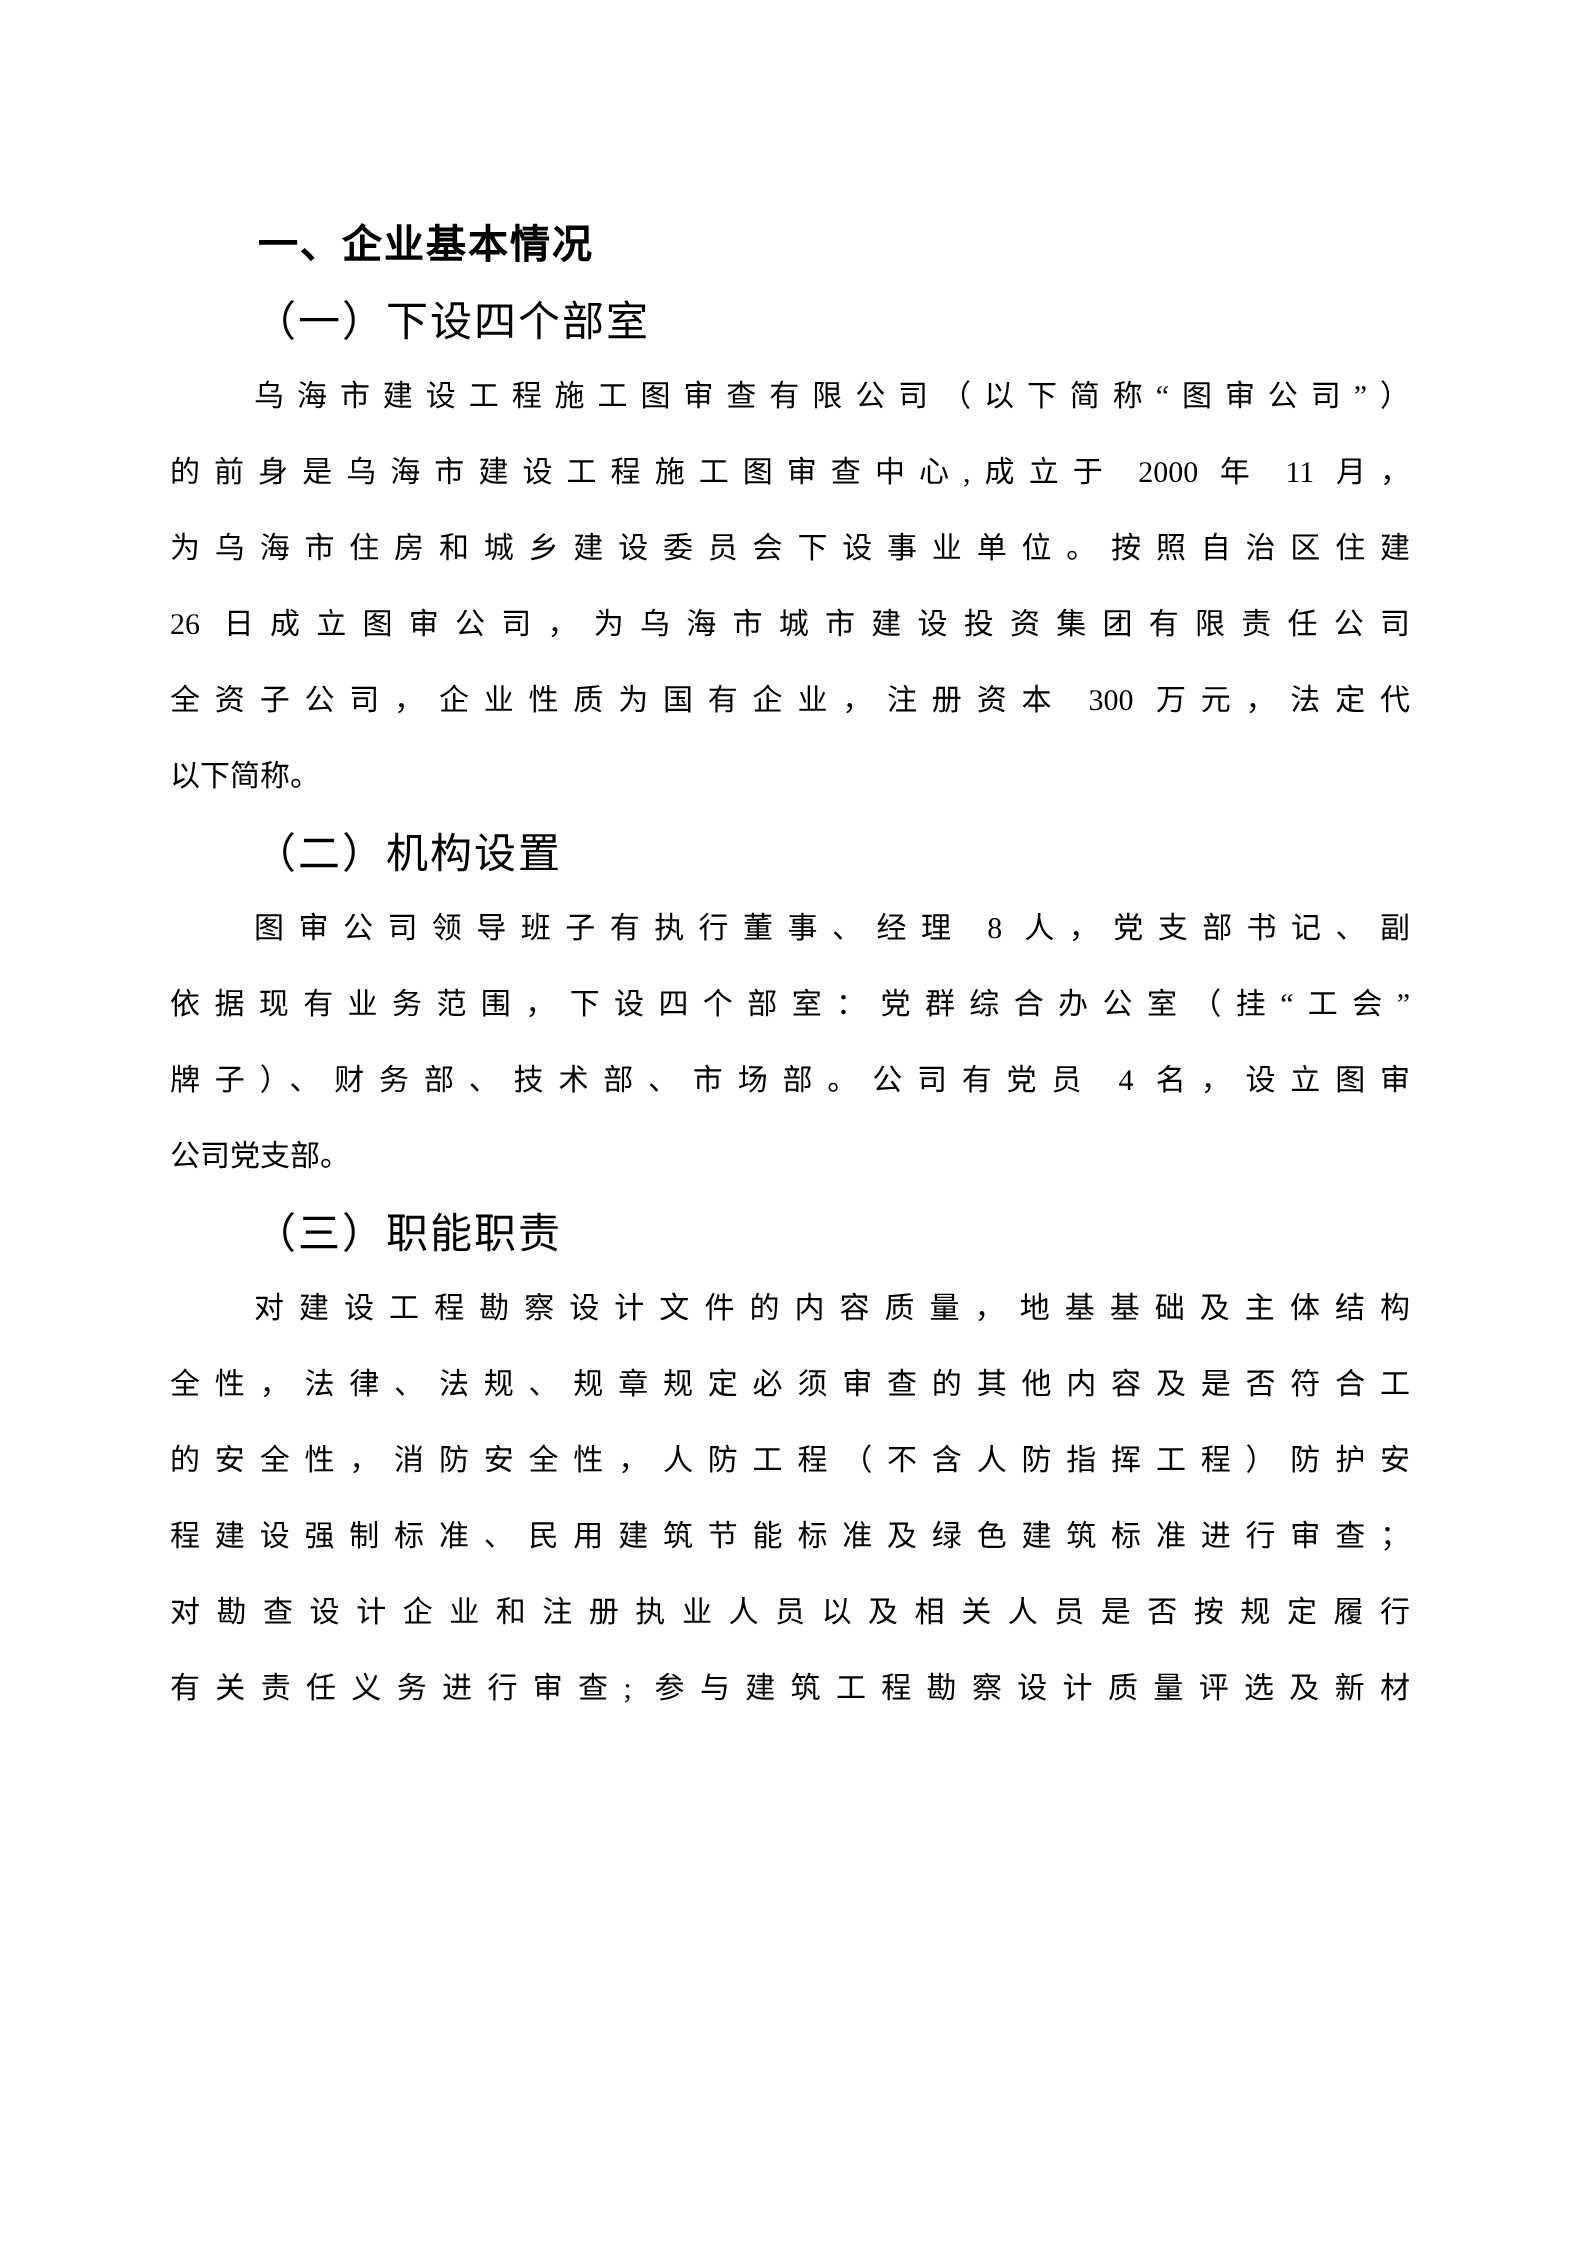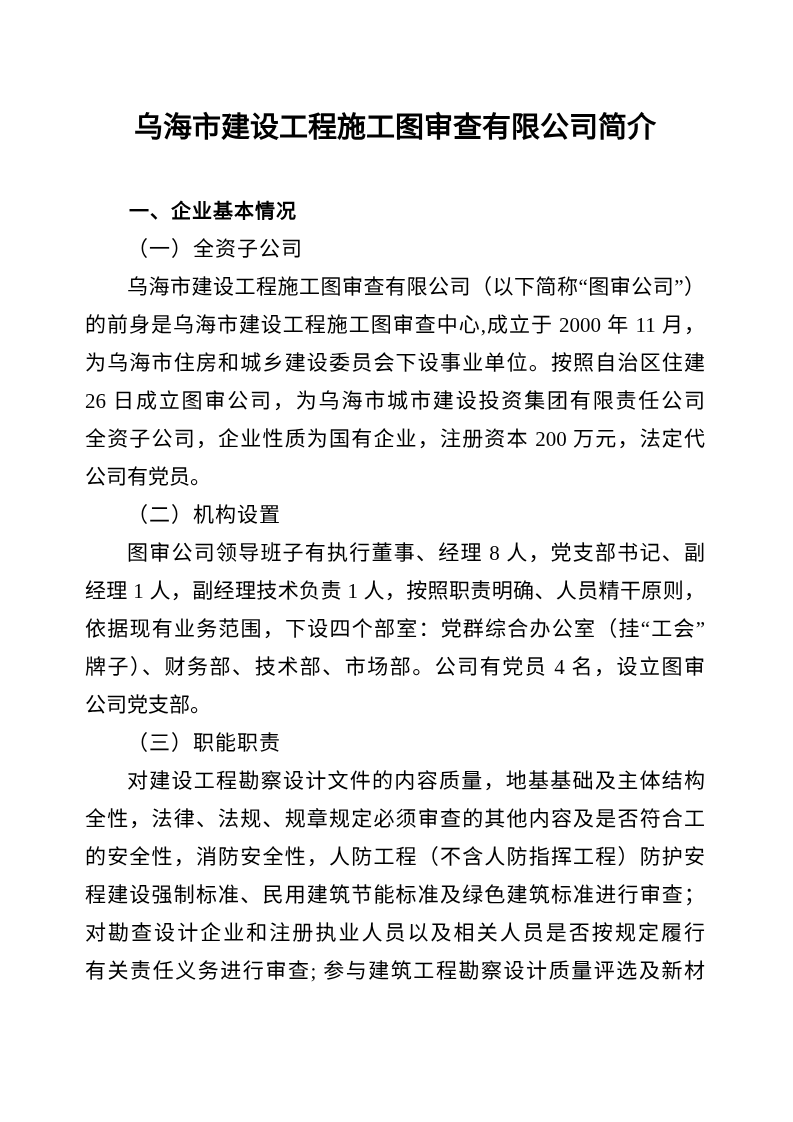--- a/index.html
+++ b/index.html
@@ -43,55 +43,53 @@
   .h2 {
     font-family: "Liberation Serif", serif;
     font-weight: 400;
     font-size: 21px;
     line-height: 38px;
     text-indent: 42px;
     letter-spacing: 1px;
   }
   .bline {
     font-family: "Liberation Serif", serif;
-    font-size: 21px;
+    font-size: 15px;
     line-height: 38px;
     text-align: justify;
     text-align-last: justify;
     text-justify: inter-character;
     white-space: nowrap;
   }
   .bline.first {
     text-indent: 42px;
   }
   .bline.end {
     text-align-last: left;
   }
 </style>
 </head>
 <body>
 
 <div class="page">
   <div class="doc">
 
-    <div class="title">乌海市建设工程施工图审查有限公司简介</div>
 
     <div class="h1">一、企业基本情况</div>
 
-    <div class="h2">（一）全资子公司</div>
+    <div class="h2">（一）下设四个部室</div>
     <div class="bline first">乌海市建设工程施工图审查有限公司（以下简称“图审公司”）</div>
     <div class="bline">的前身是乌海市建设工程施工图审查中心,成立于 2000 年 11 月，</div>
     <div class="bline">为乌海市住房和城乡建设委员会下设事业单位。按照自治区住建</div>
     <div class="bline">26 日成立图审公司，为乌海市城市建设投资集团有限责任公司</div>
-    <div class="bline">全资子公司，企业性质为国有企业，注册资本 200 万元，法定代</div>
-    <div class="bline end">公司有党员。</div>
+    <div class="bline">全资子公司，企业性质为国有企业，注册资本 300 万元，法定代</div>
+    <div class="bline end">以下简称。</div>
 
     <div class="h2">（二）机构设置</div>
     <div class="bline first">图审公司领导班子有执行董事、经理 8 人，党支部书记、副</div>
-    <div class="bline">经理 1 人，副经理技术负责 1 人，按照职责明确、人员精干原则，</div>
     <div class="bline">依据现有业务范围，下设四个部室：党群综合办公室（挂“工会”</div>
     <div class="bline">牌子）、财务部、技术部、市场部。公司有党员 4 名，设立图审</div>
     <div class="bline end">公司党支部。</div>
 
     <div class="h2">（三）职能职责</div>
     <div class="bline first">对建设工程勘察设计文件的内容质量，地基基础及主体结构</div>
     <div class="bline">全性，法律、法规、规章规定必须审查的其他内容及是否符合工</div>
     <div class="bline">的安全性，消防安全性，人防工程（不含人防指挥工程）防护安</div>
     <div class="bline">程建设强制标准、民用建筑节能标准及绿色建筑标准进行审查；</div>
     <div class="bline">对勘查设计企业和注册执业人员以及相关人员是否按规定履行</div>

